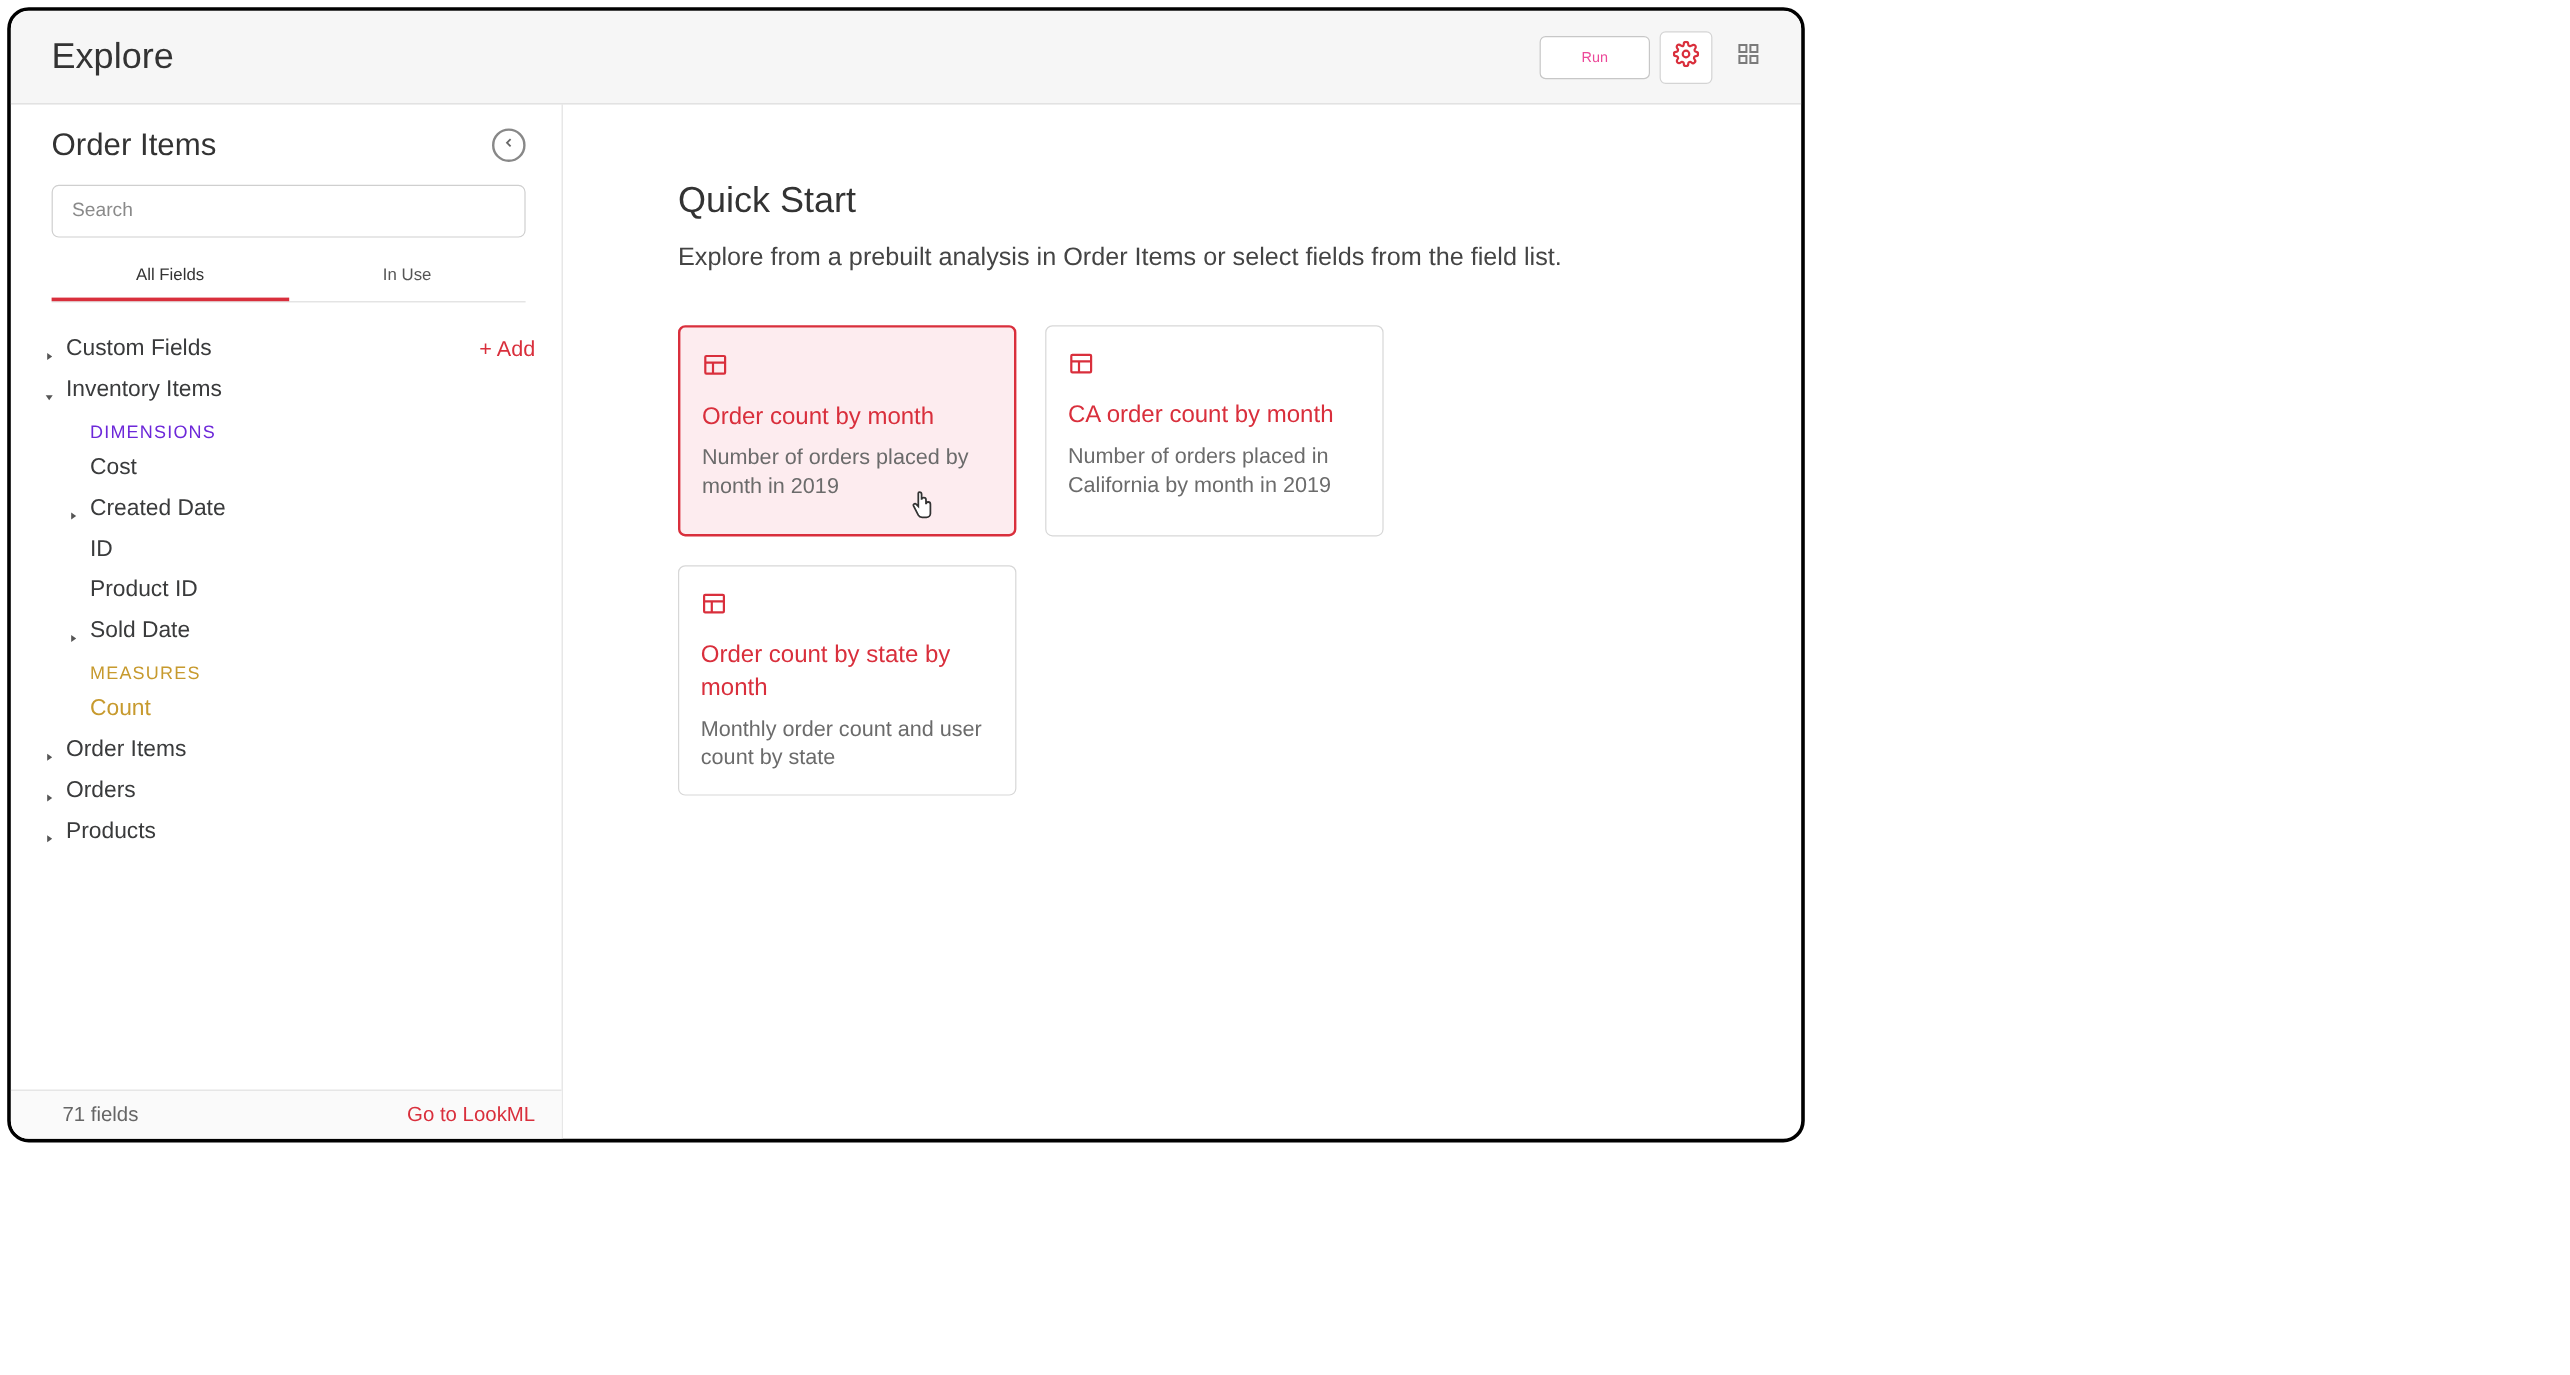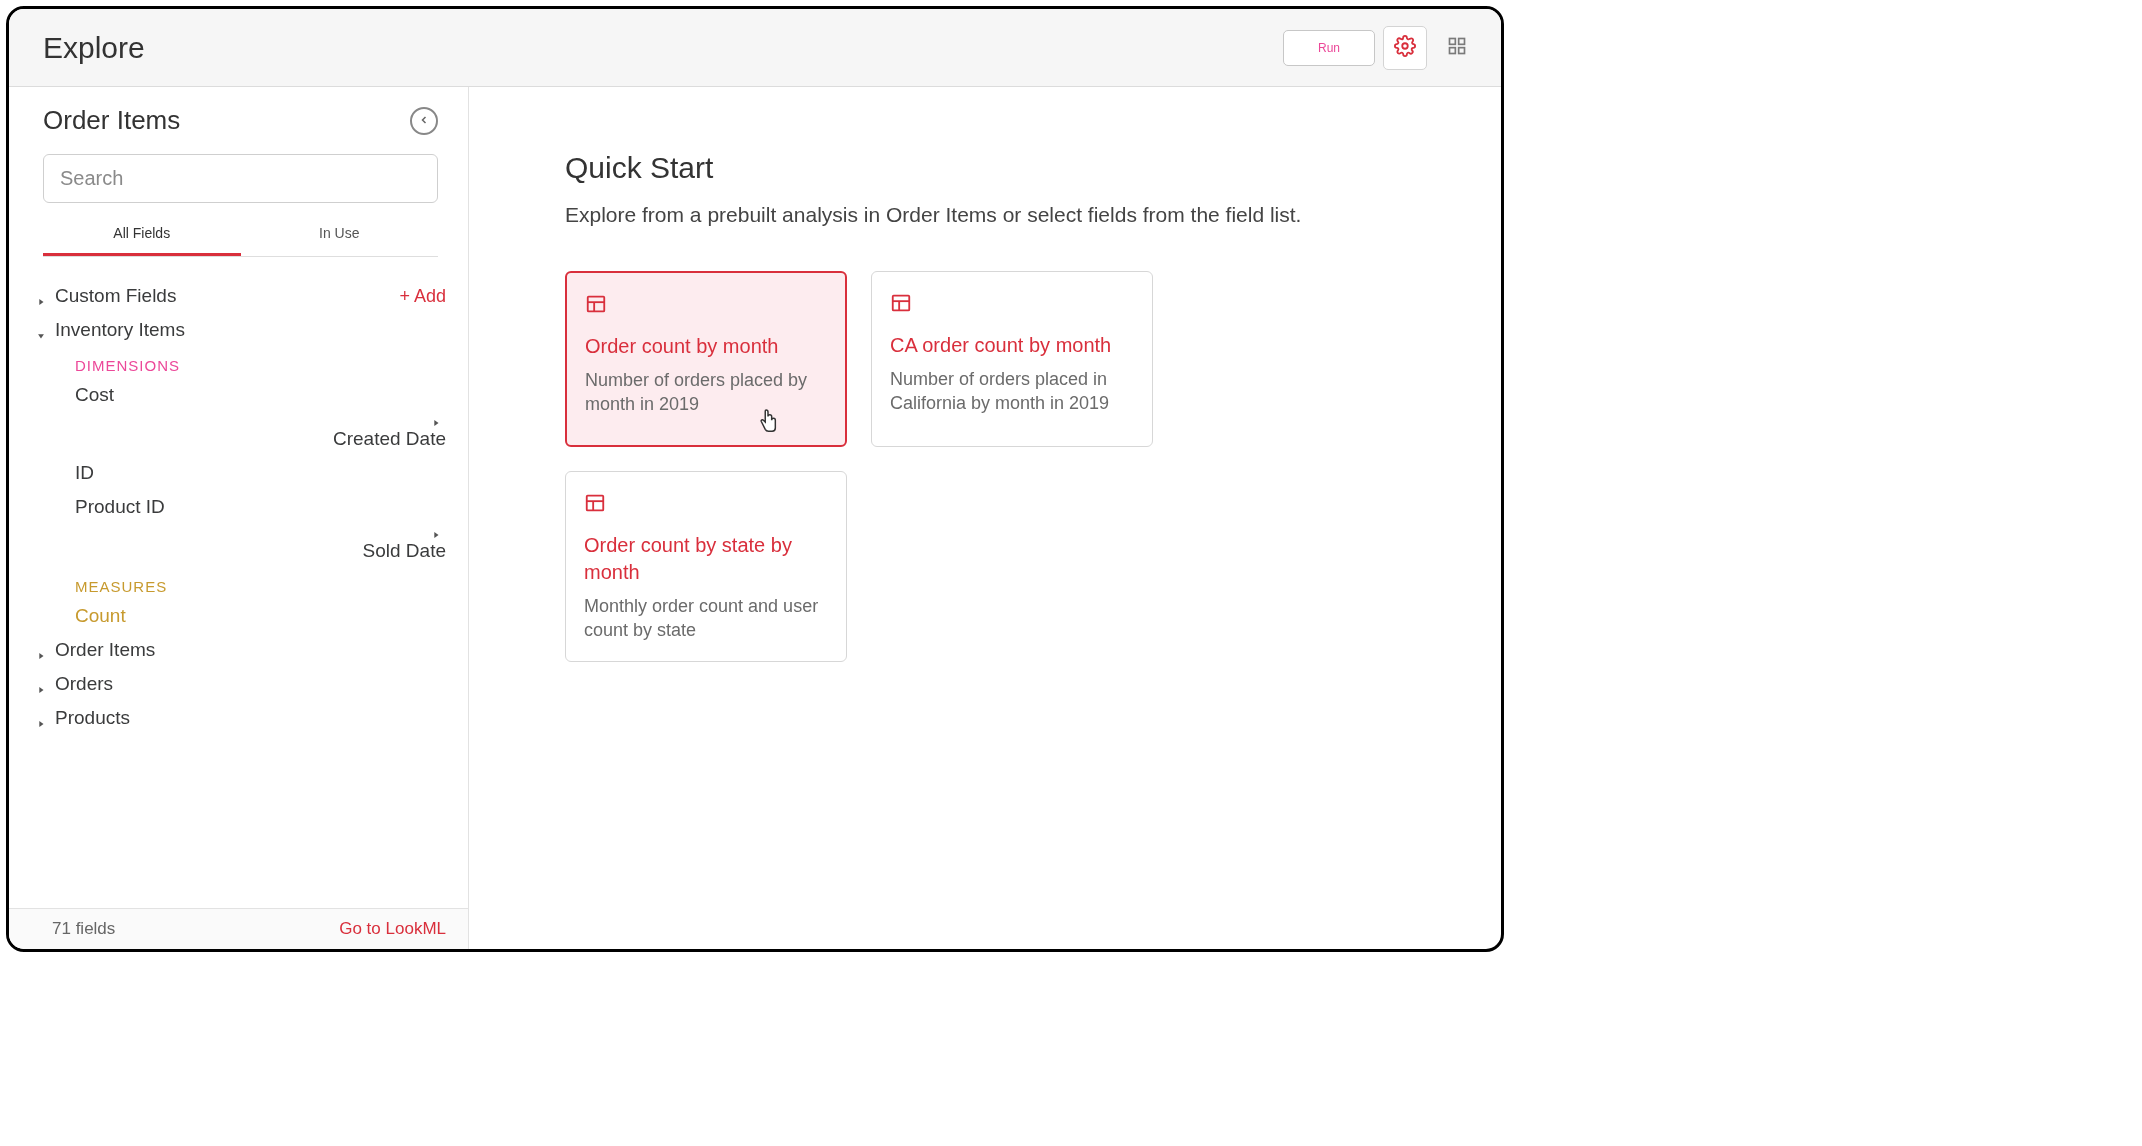--- a/index.html
+++ b/index.html
@@ -99,21 +99,21 @@
   }
   .collapse-btn {
     width: 28px; height: 28px;
     border: 2px solid #888;
     border-radius: 50%;
     display:flex; align-items:center; justify-content:center;
     color:#666; cursor:pointer;
   }
   .search-input {
     width: 100%;
-    font-size: 20px;
+    font-size: 16px;
     padding: 12px 16px;
     border: 1px solid #cfcfcf;
     border-radius: 6px;
     color: #6d28d9;
   }
   .search-input::placeholder { color: #8a8a8a; }
   .tabs {
     display: flex;
     border-bottom: 1px solid #dedede;
     margin-top: 6px;
@@ -150,27 +150,27 @@
   .row .label { flex: 1; padding-left: 4px; }
   .add-link {
     color: #d92f3c;
     font-size: 18px;
     display:flex; align-items:center; gap:4px;
     cursor:pointer;
   }
   .section-label {
     font-size: 15px;
     letter-spacing: 1px;
-    color: #ec4899;
+    color: #6d28d9;
     padding: 10px 0 4px 44px;
   }
   .section-label.measures { color: #c79a2e; }
   .leaf { padding-left: 44px; font-size: 19px; color:#3a3b3c; padding-top:6px; padding-bottom:6px; cursor:pointer;}
   .leaf.measure { color: #c79a2e; }
-  .sub { padding-left: 20px; flex-direction: column; }
+  .sub { padding-left: 20px; }
   .footer {
     border-top: 1px solid #e2e2e2;
     display:flex;
     justify-content: space-between;
     align-items: center;
     padding: 10px 22px 10px 43px;
     font-size: 17px;
     color: #666;
     background:#fafafa;
   }

